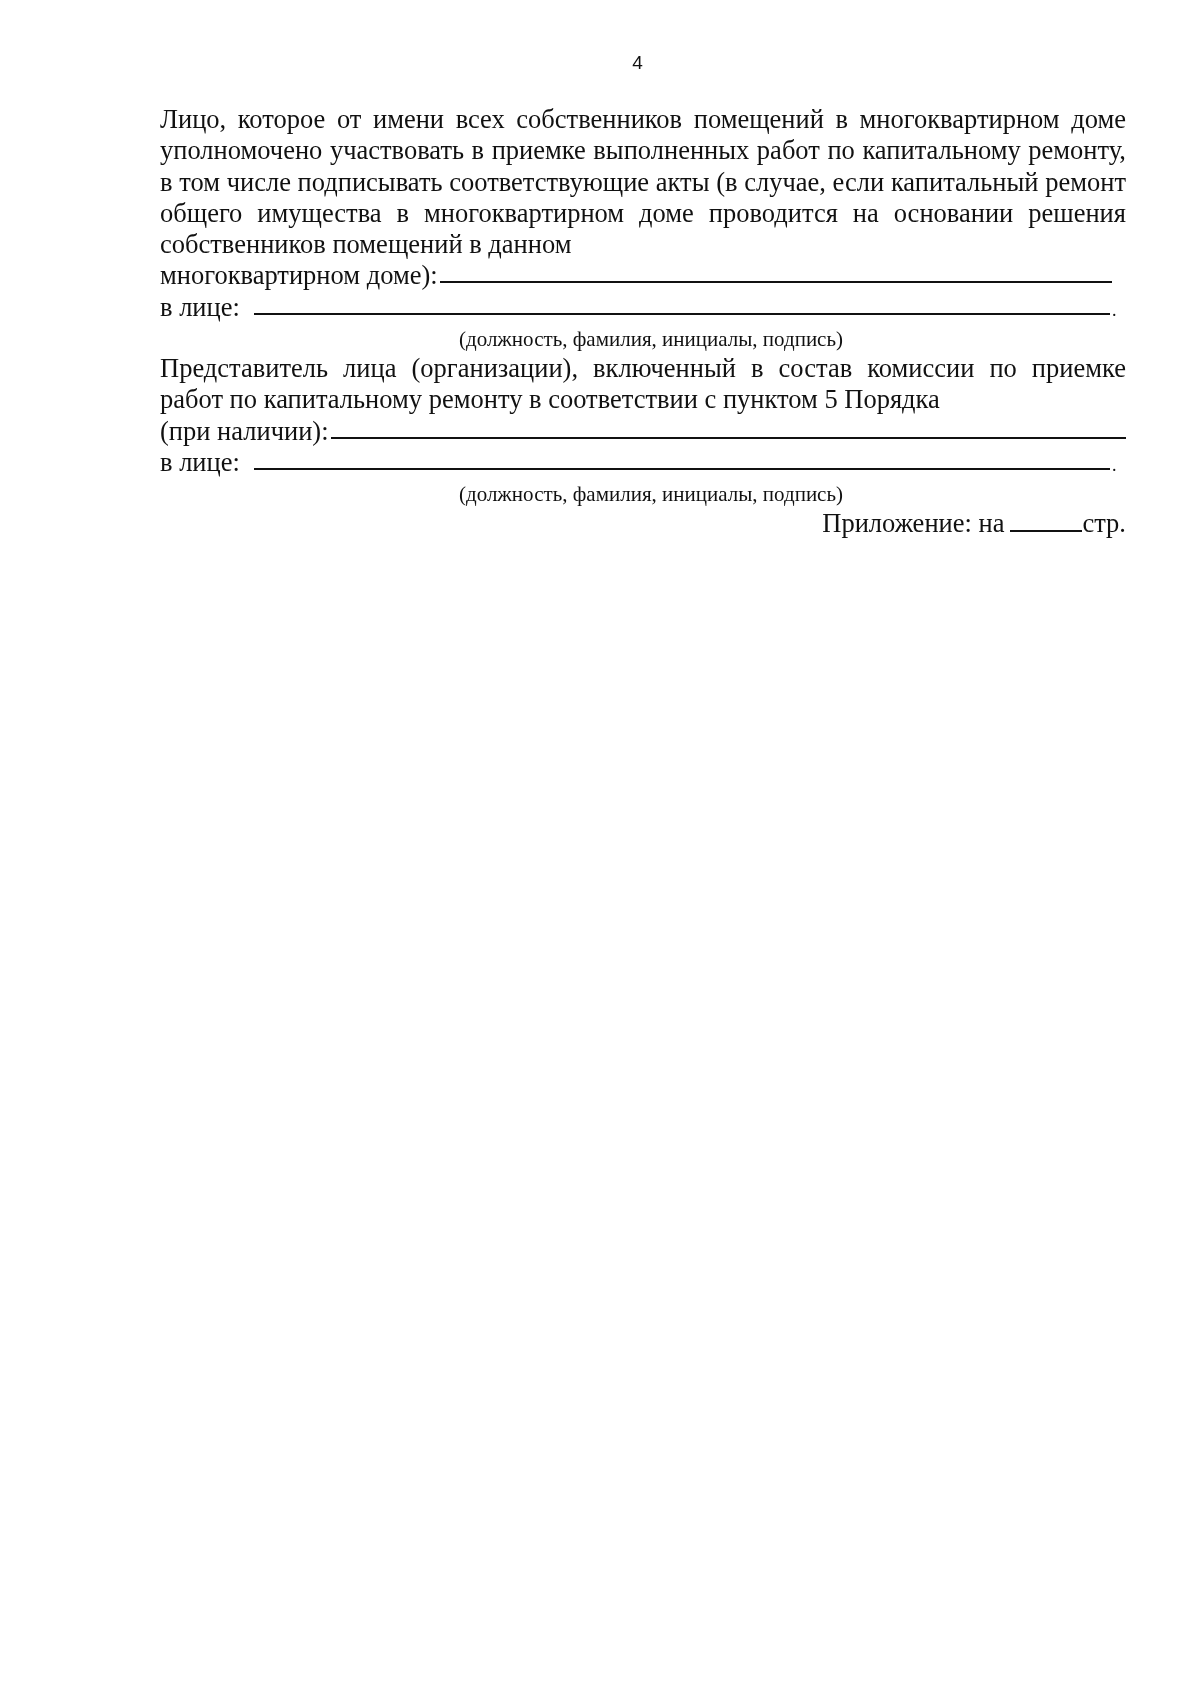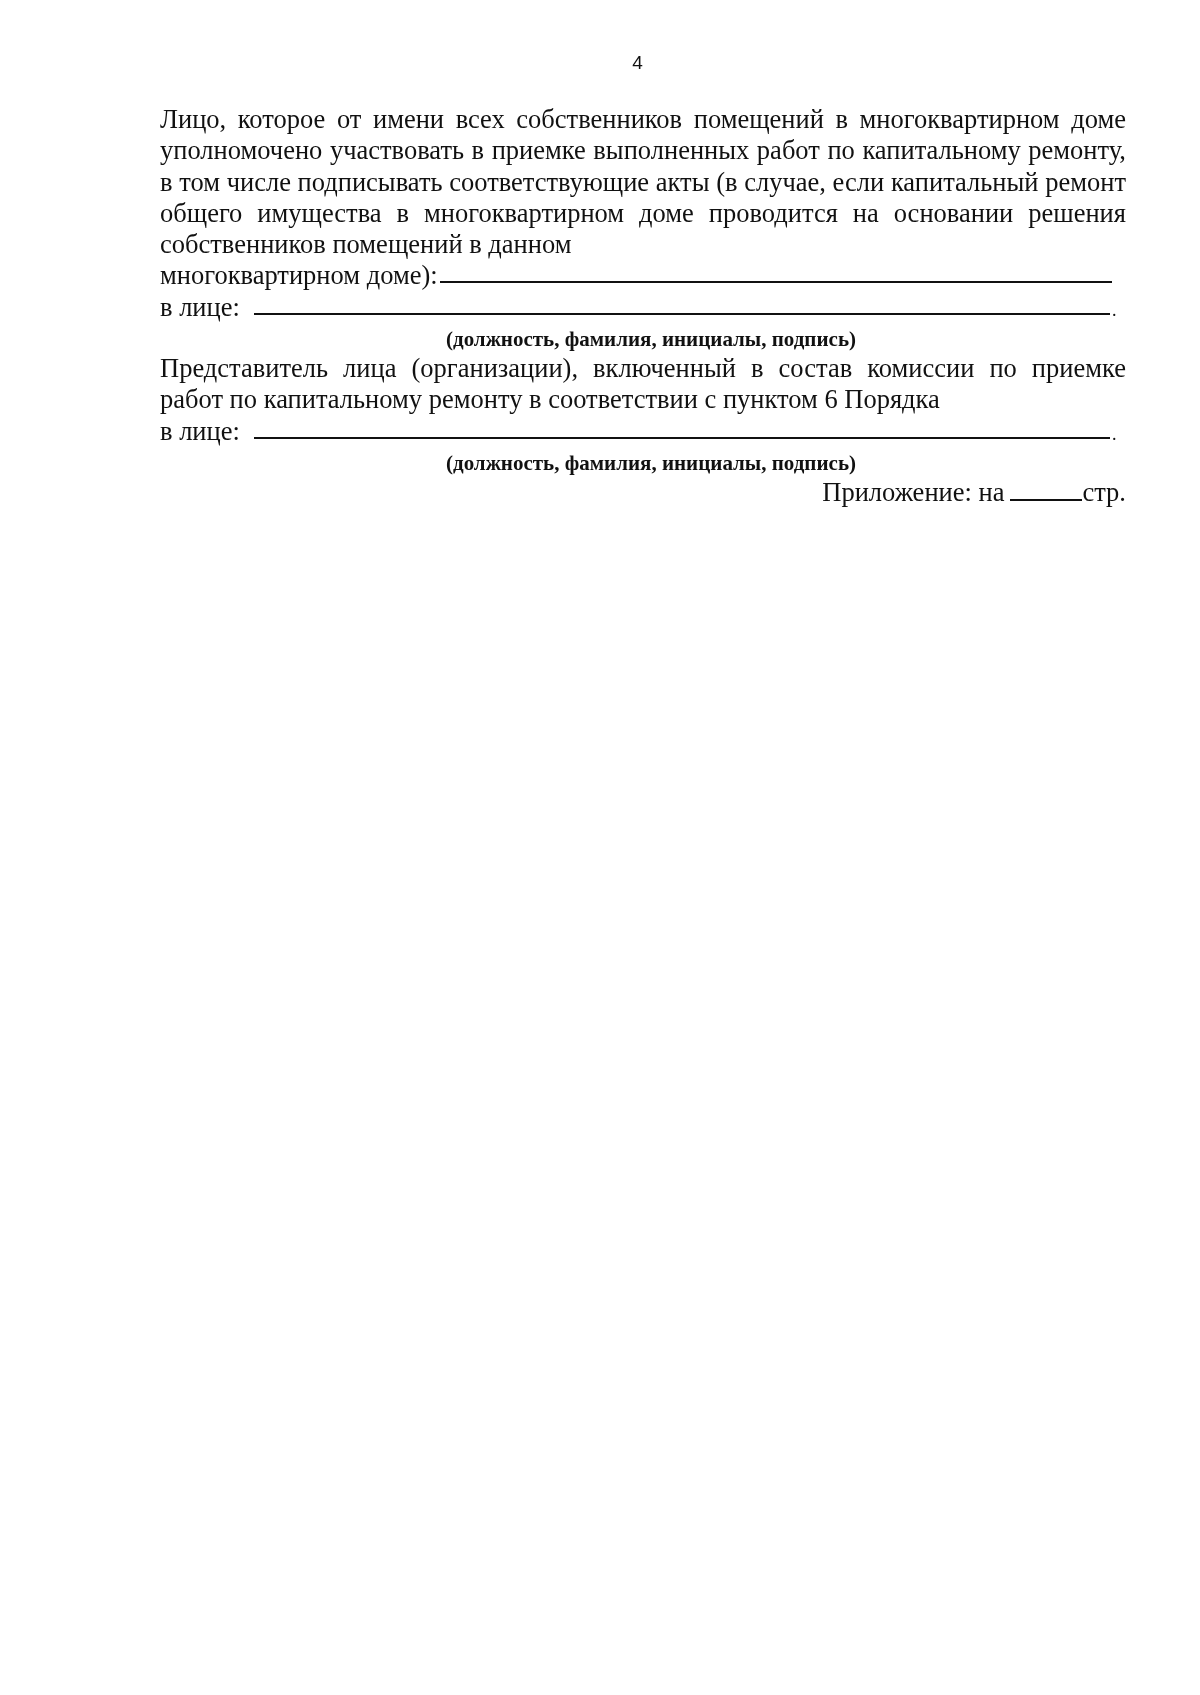--- a/index.html
+++ b/index.html
@@ -66,21 +66,20 @@
       margin-right: 0;
     }
     .fill-line.no-dot-short .blank {
       margin-right: 14px;
     }
     .caption {
       text-align: center;
       font-size: 21px;
       line-height: 27px;
       padding-left: 16px;
-      font-weight: bold;
     }
     .appendix {
       white-space: nowrap;
       text-align: right;
     }
     .appendix .inline-blank {
       display: inline-block;
       width: 72px;
       border-bottom: 2px solid #111;
       height: 1px;
@@ -103,21 +102,25 @@
     </div>
     <div class="fill-line with-dot">
       <span class="lbl">в лице:</span>
       <span class="blank spaced"></span>
       <span class="end-dot">.</span>
     </div>
     <div class="caption">(должность, фамилия, инициалы, подпись)</div>
   </div>
 
   <div>
-    <p class="para">Представитель лица (организации), включенный в состав комиссии по приемке работ по капитальному ремонту в соответствии с пунктом 6 Порядка</p>
+    <p class="para">Представитель лица (организации), включенный в состав комиссии по приемке работ по капитальному ремонту в соответствии с пунктом 5 Порядка</p>
+    <div class="fill-line">
+      <span class="lbl">(при наличии):</span>
+      <span class="blank"></span>
+    </div>
     <div class="fill-line with-dot">
       <span class="lbl">в лице:</span>
       <span class="blank spaced"></span>
       <span class="end-dot">.</span>
     </div>
     <div class="caption">(должность, фамилия, инициалы, подпись)</div>
   </div>
 
   <div class="appendix">
     <span>Приложение: на</span><span class="inline-blank"></span><span>стр.</span>

